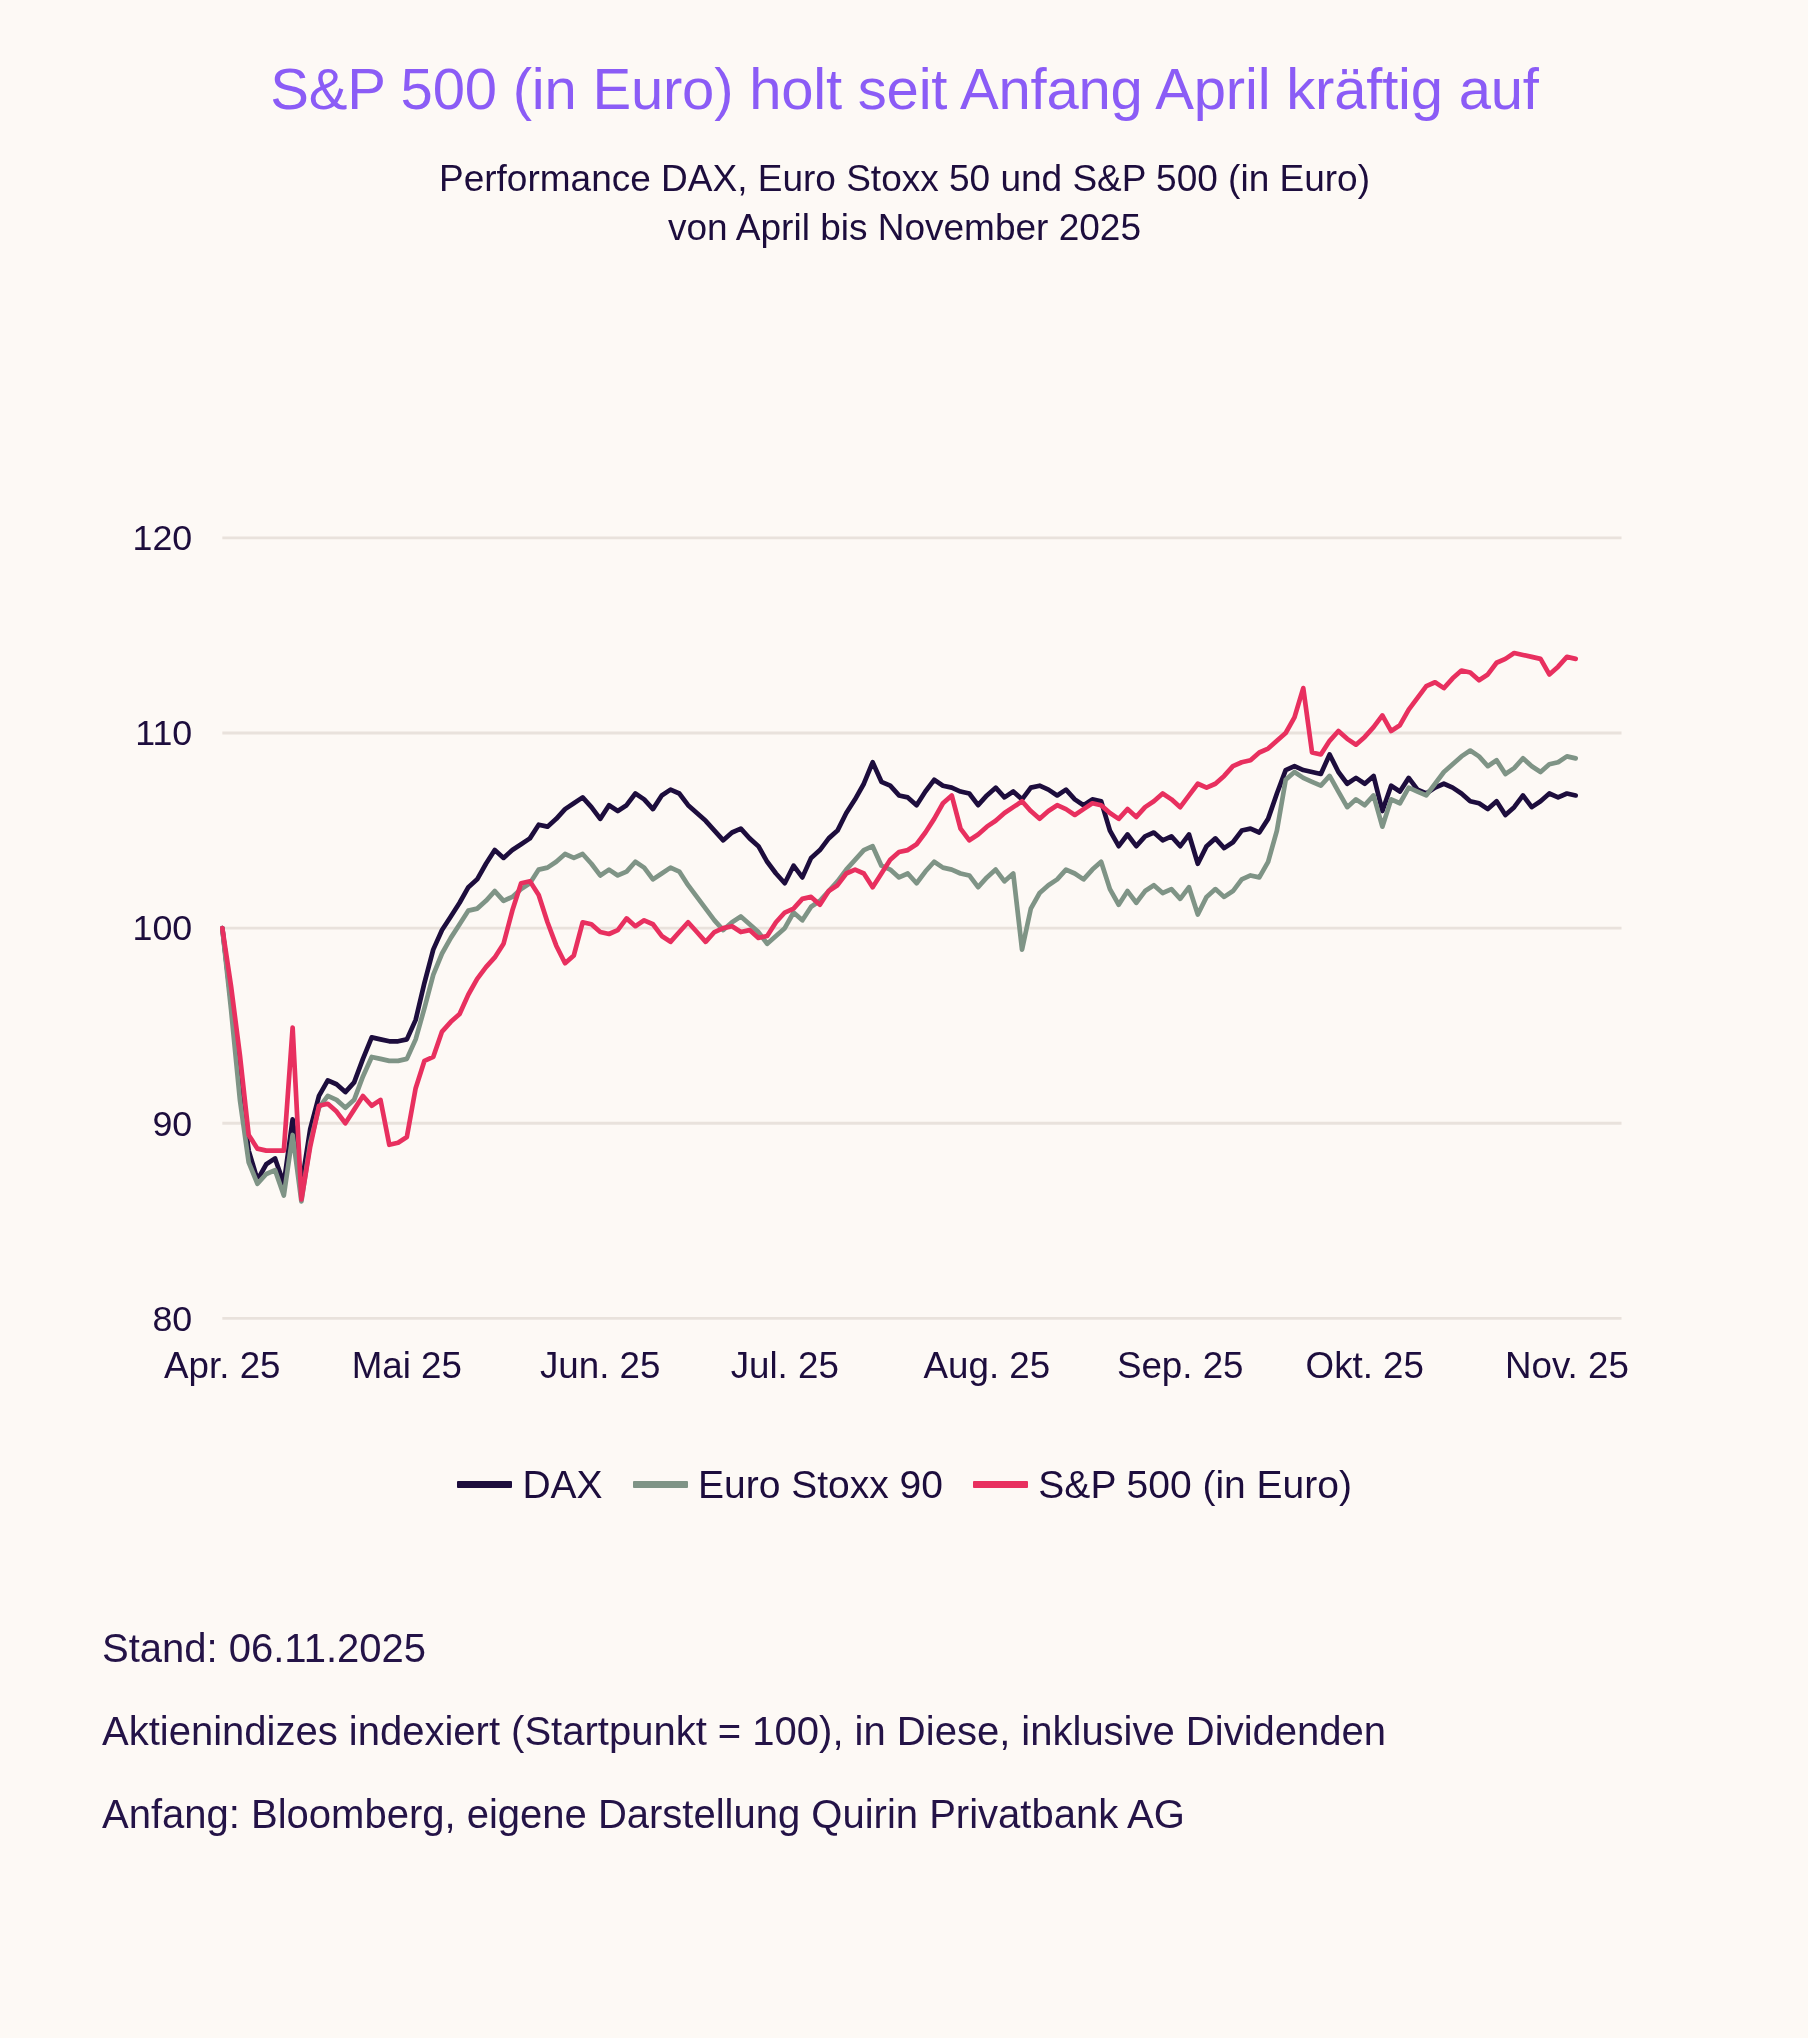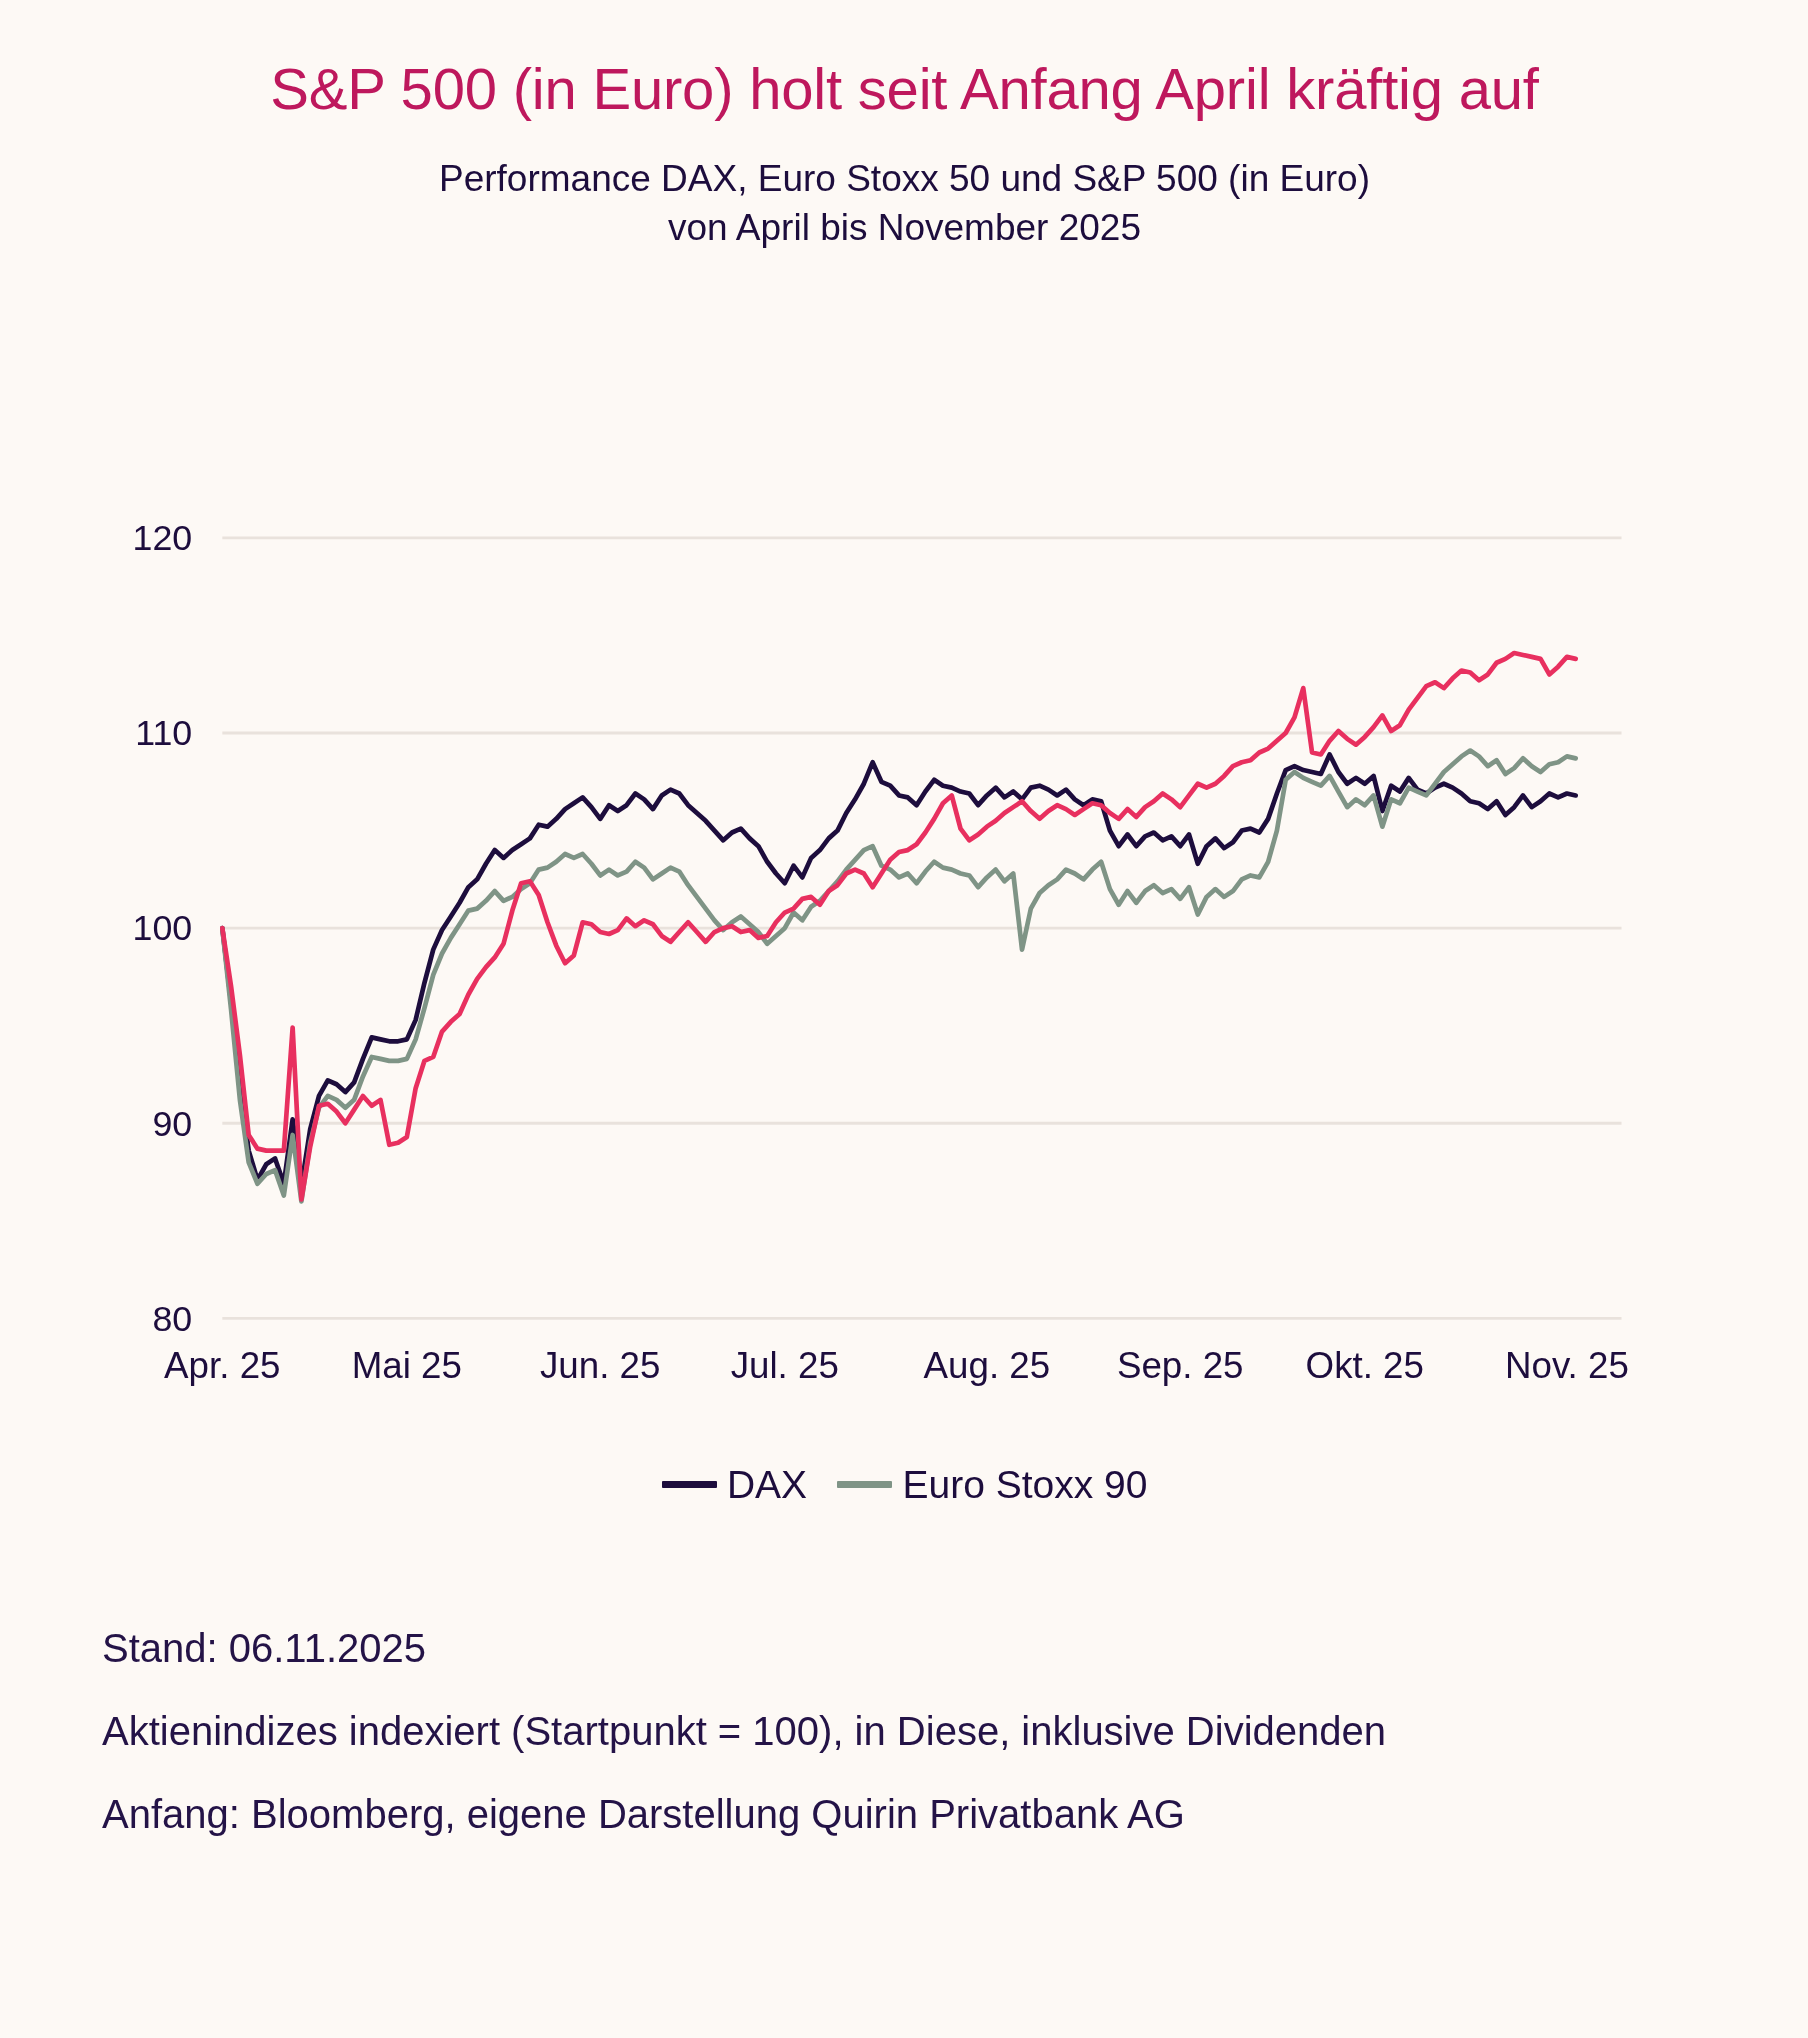--- a/index.html
+++ b/index.html
@@ -27,21 +27,21 @@
     position: absolute;
     left: 0;
     top: 55px;
     width: 1809px;
     text-align: center;
   }
   .chart-title {
     font-size: 58px;
     line-height: 1.18;
     font-weight: 400;
-    color: #be185d;
+    color: #8b5cf6;
     letter-spacing: -0.2px;
     margin: 0 auto;
     max-width: 1431px;
   }
   .chart-subtitle {
     font-size: 37px;
     line-height: 1.3;
     font-weight: 400;
     color: #1d0d3d;
     margin: 32px auto 0;
@@ -164,20 +164,24 @@
 
   <div class="legend" id="legend">
       <div class="legend-item">
         <span class="legend-swatch" style="background: rgb(29, 13, 61);"></span>
         <span class="legend-label">DAX</span>
       </div>
       <div class="legend-item">
         <span class="legend-swatch" style="background: rgb(127, 148, 134);"></span>
         <span class="legend-label">Euro Stoxx 90</span>
       </div>
+      <div class="legend-item">
+        <span class="legend-swatch" style="background: rgb(232, 48, 95);"></span>
+        <span class="legend-label">S&amp;P 500 (in Euro)</span>
+      </div>
     </div>
 
   <div class="footnotes" id="footnotes">
       <p class="footnote">Stand: 06.11.2025</p>
       <p class="footnote">Aktienindizes indexiert (Startpunkt = 100), in Diese, inklusive Dividenden</p>
       <p class="footnote">Anfang: Bloomberg, eigene Darstellung Quirin Privatbank AG</p>
     </div>
 
 </div>
 

